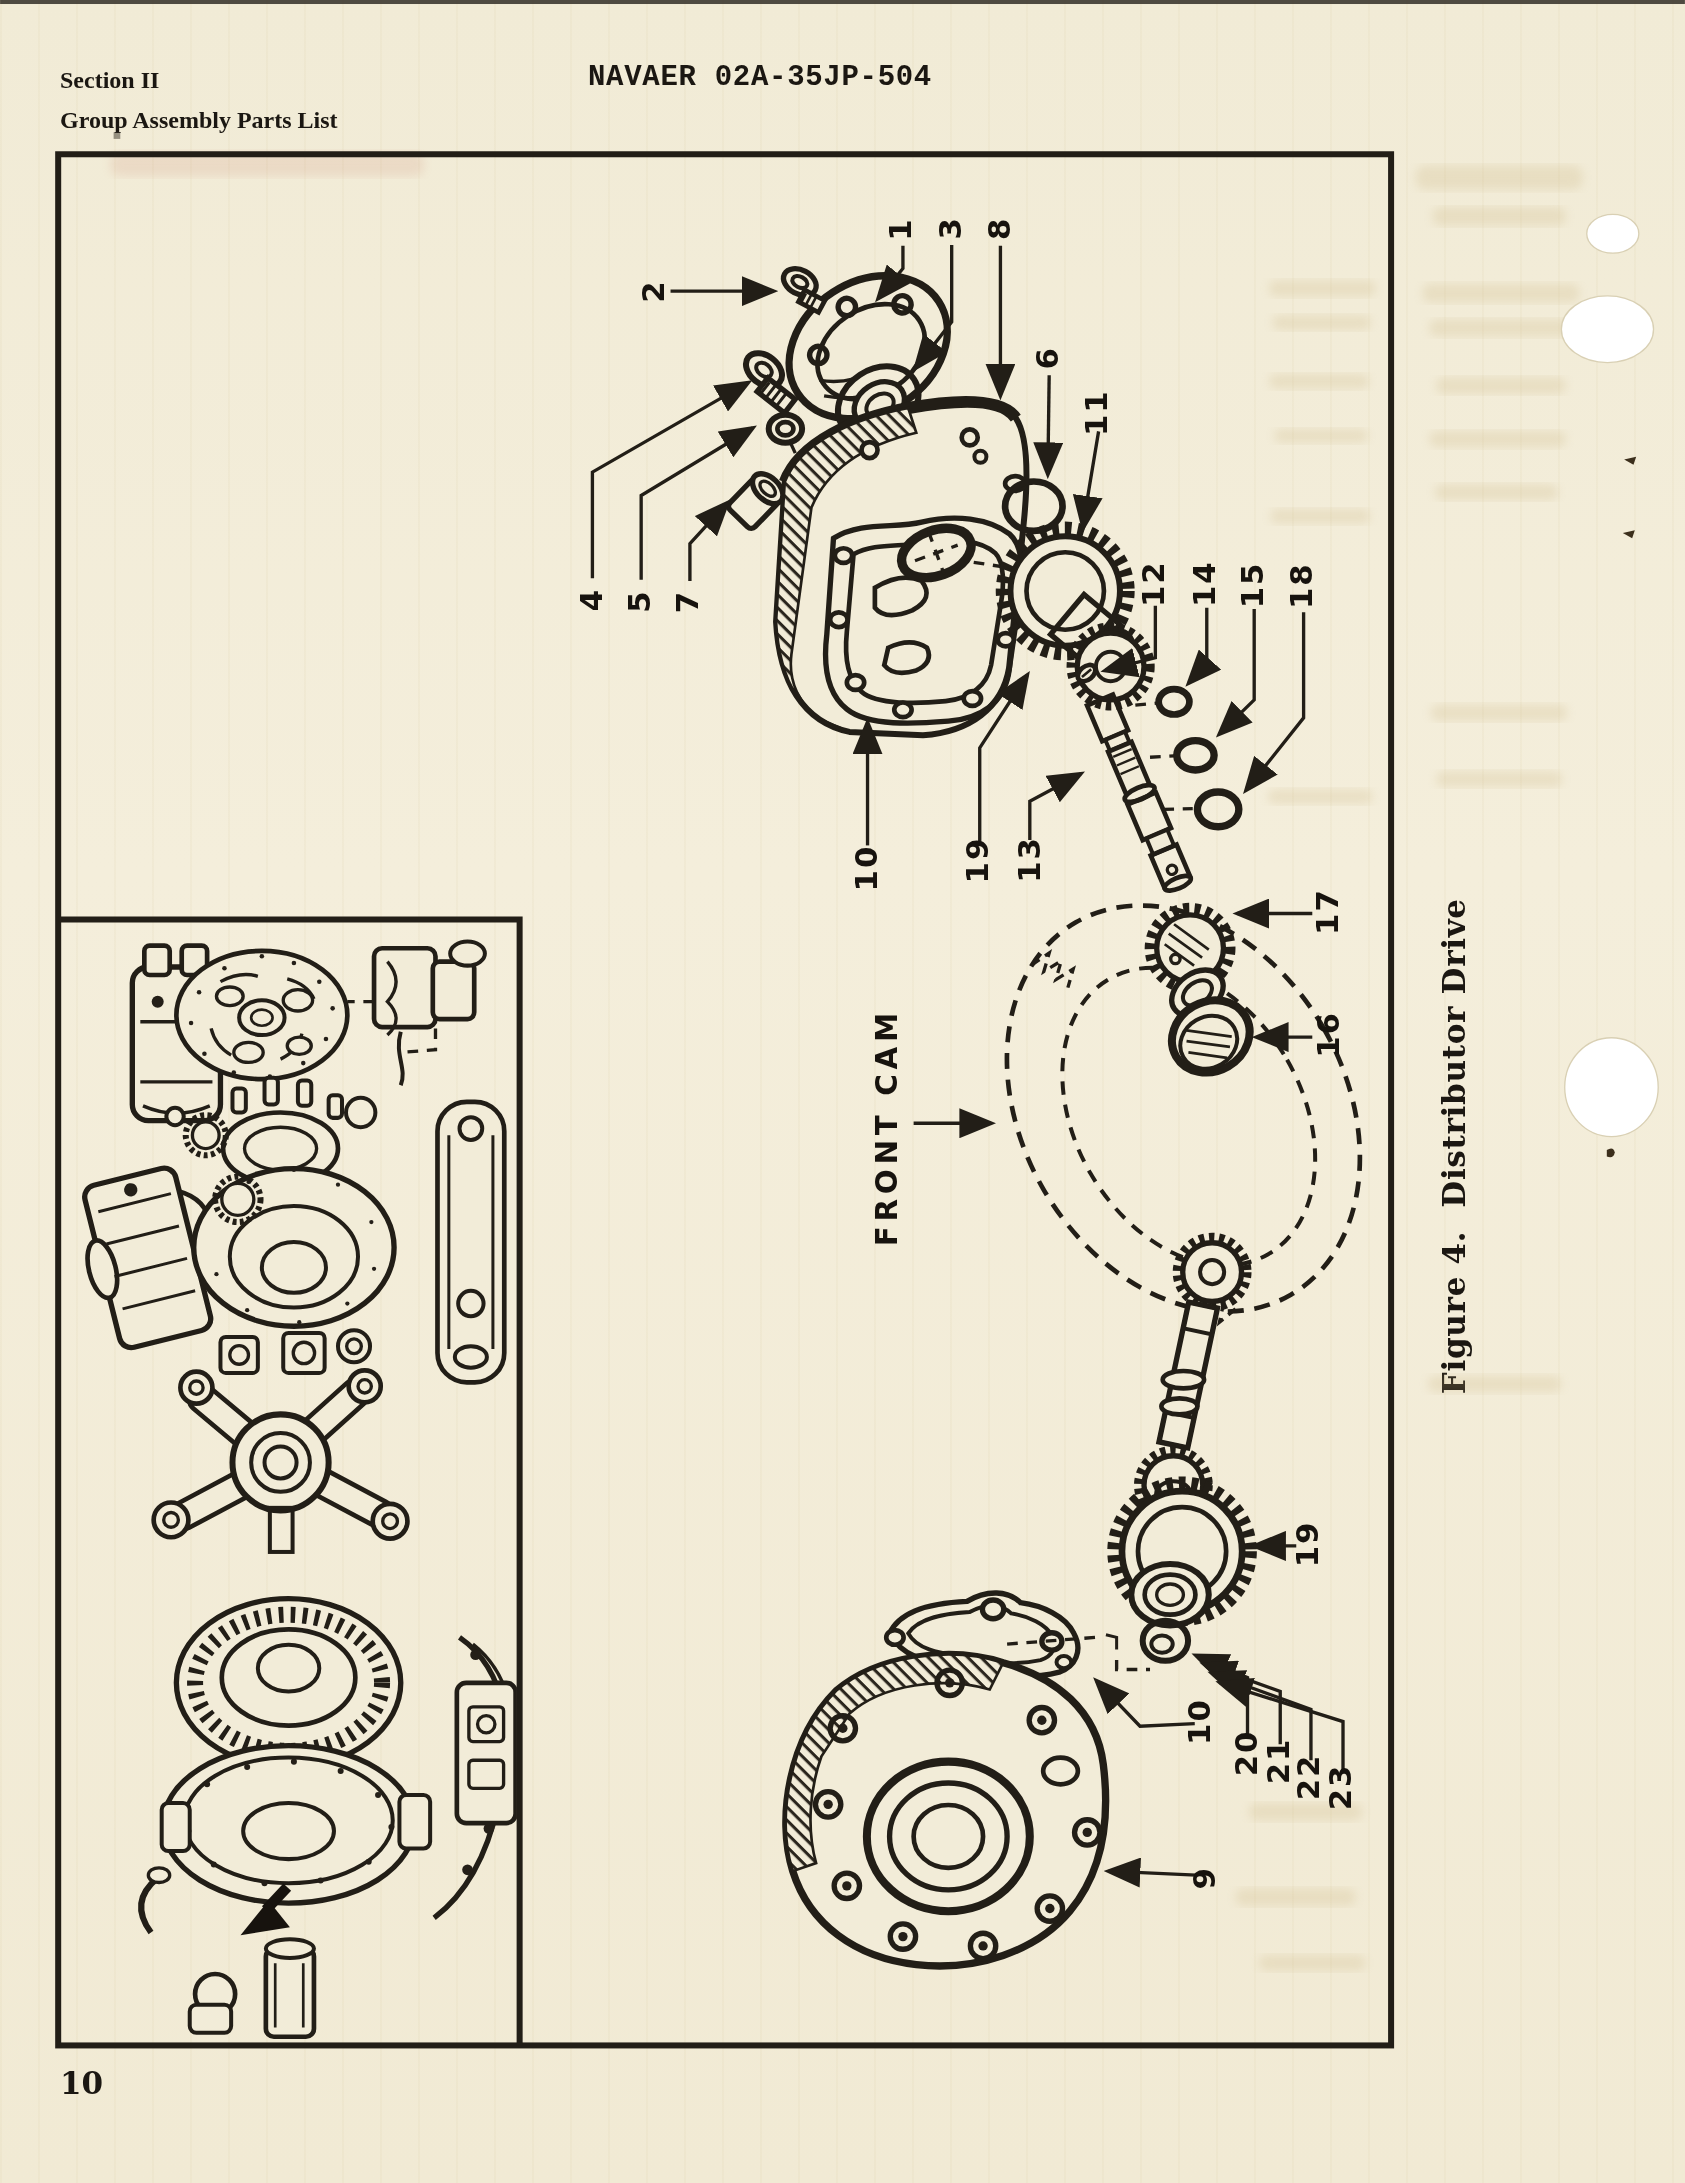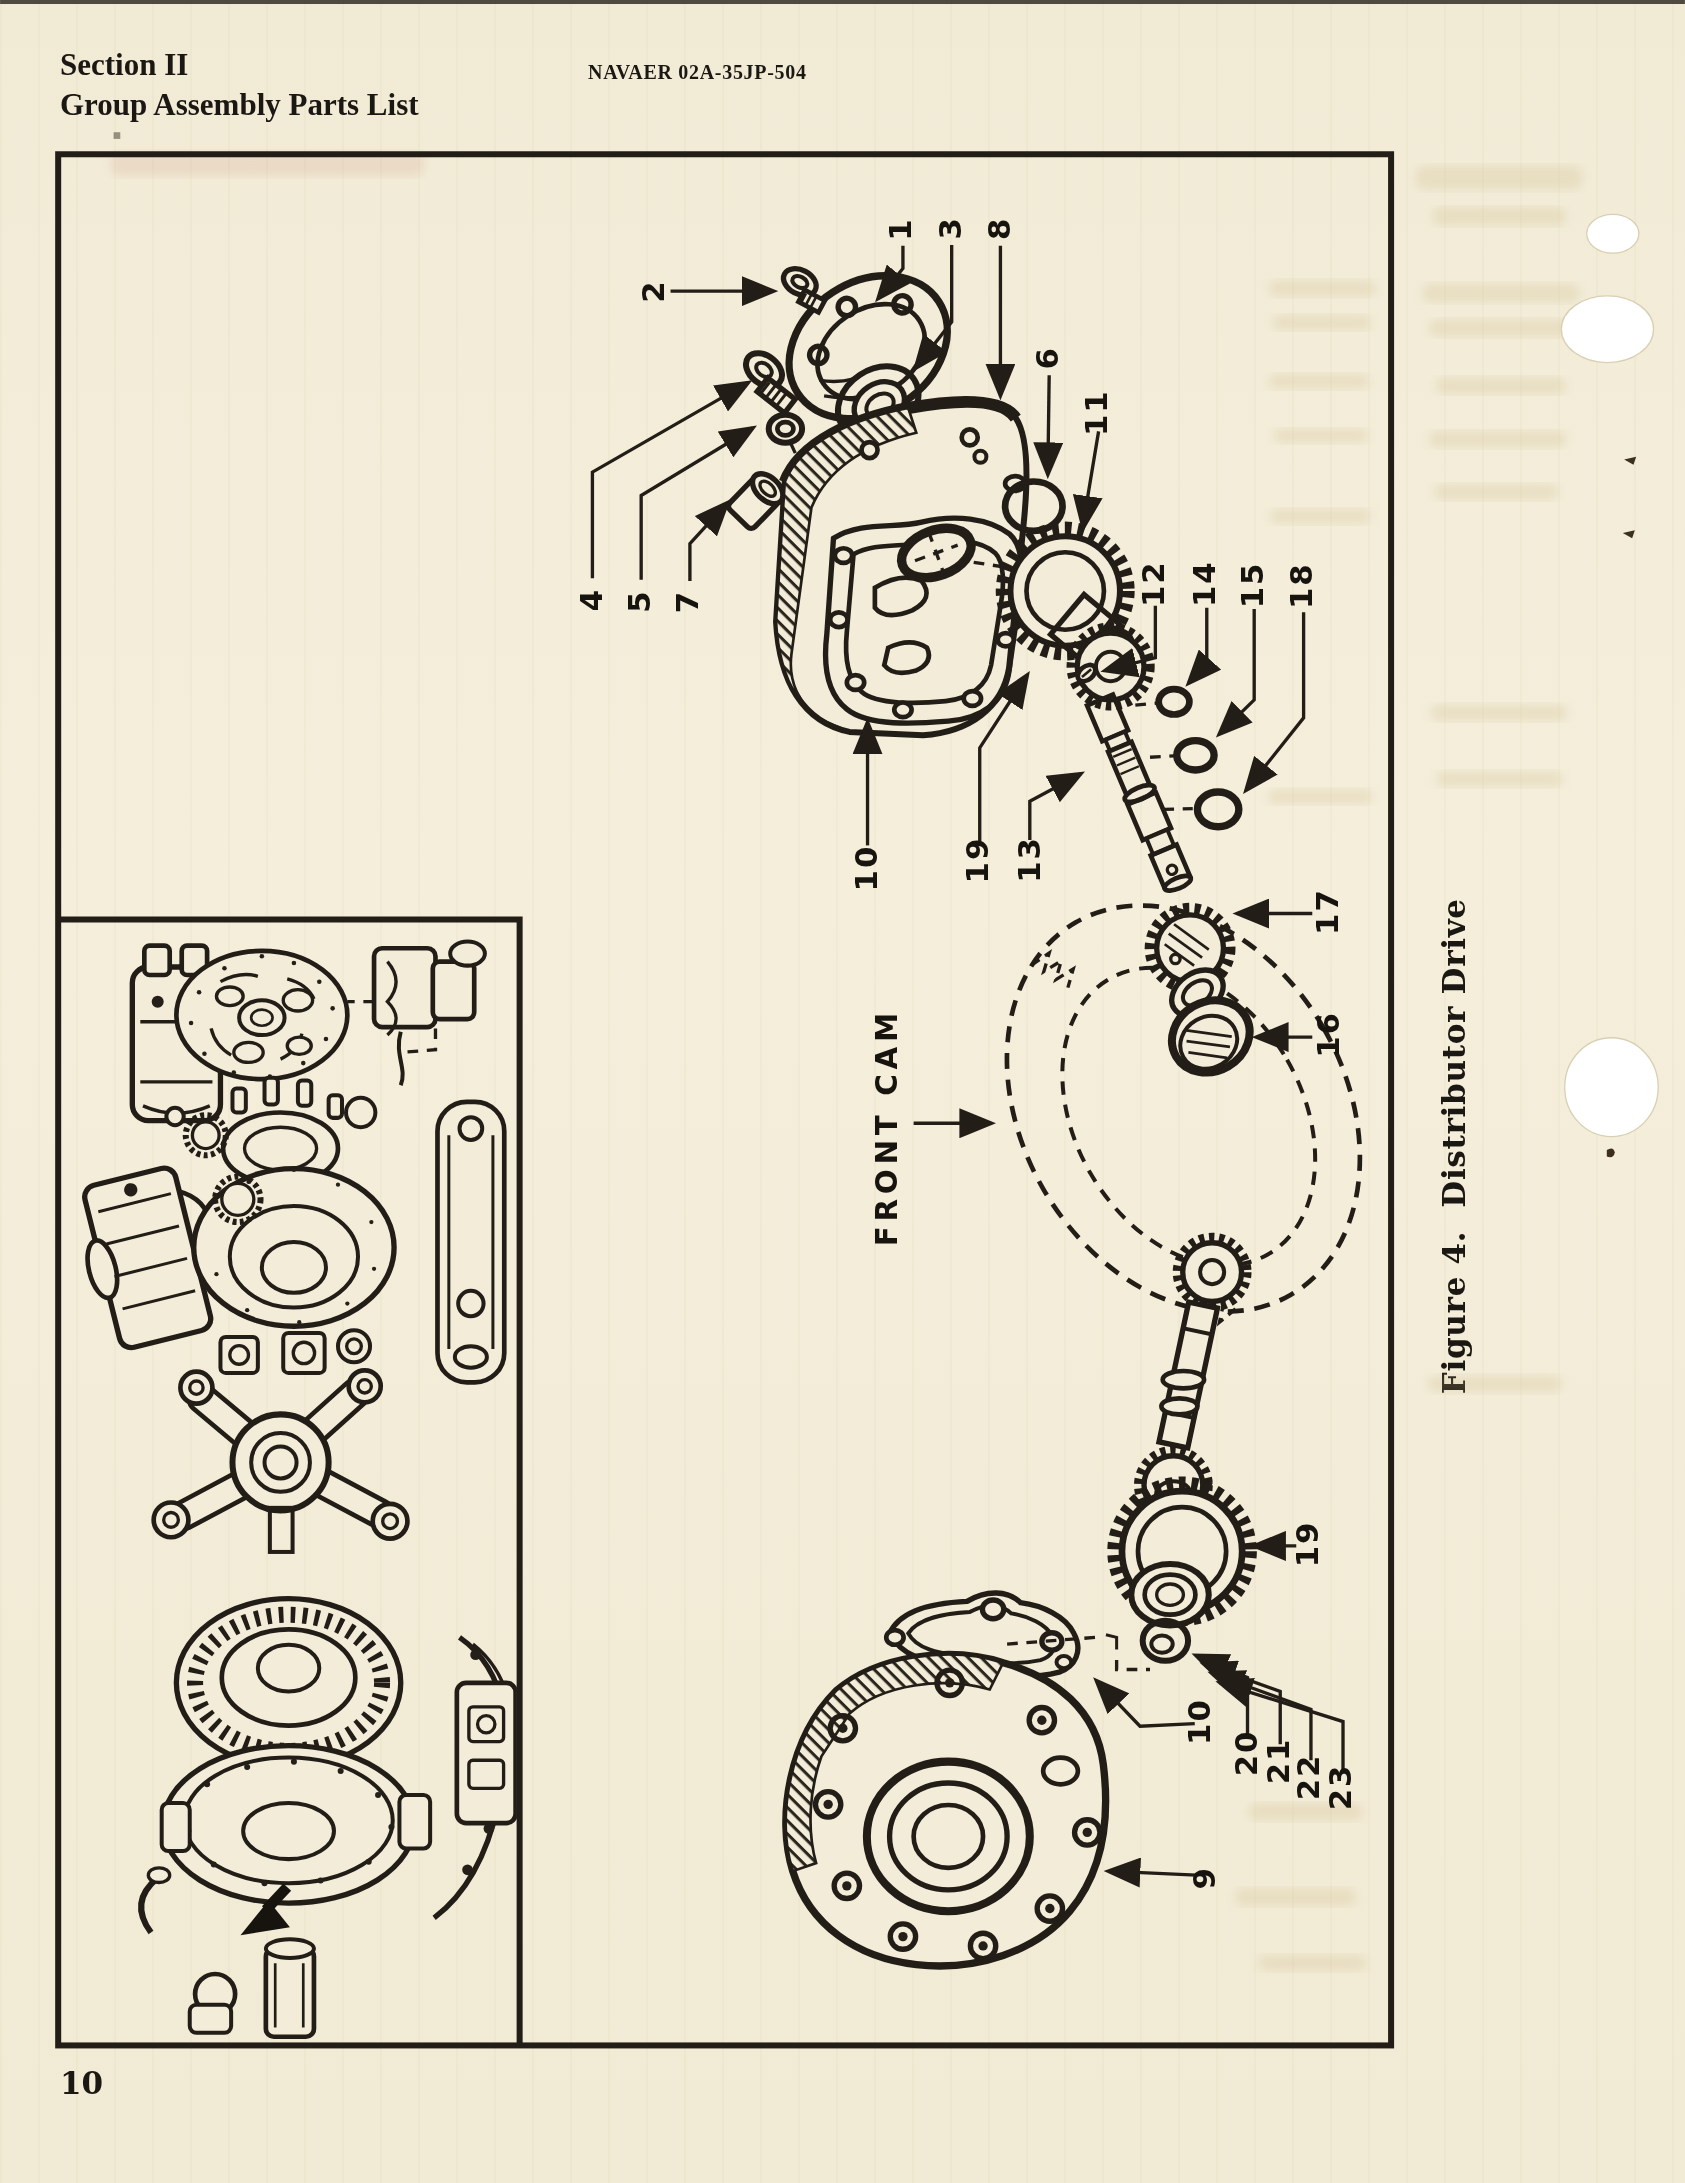--- a/index.html
+++ b/index.html
@@ -7,22 +7,22 @@
     position:relative;width:1685px;height:2183px;margin:0 auto;
     background:#f2ecd8;
     background-image:
       repeating-linear-gradient(90deg, rgba(210,195,150,.10) 0 2px, rgba(0,0,0,0) 2px 38px),
       linear-gradient(180deg,#f1ebd6 0%,#f4eedb 40%,#f1ead4 100%);
     overflow:hidden;
     font-family:"Liberation Serif", serif;
     color:#1b1712;
   }
   .txt{position:absolute;white-space:pre;}
-  #hdr-left{left:60px;top:45px;font-size:31px;font-weight:600;line-height:40px;}
-  #hdr-center{left:588px;top:61px;font-size:20px;font-weight:700;font-family:Liberation Serif, serif;letter-spacing:0.7px;}
+  #hdr-left{left:60px;top:60px;font-size:24px;font-weight:600;line-height:40px;}
+  #hdr-center{left:588px;top:61px;font-size:29px;font-weight:700;font-family:Liberation Mono, monospace;letter-spacing:0.7px;}
   #page-num{left:60px;top:2065px;font-size:31px;font-weight:700;font-family:"DejaVu Serif",serif;}
   #fig-caption{
     left:1183px;top:1130px;width:545px;height:33px;line-height:33px;text-align:center;
     font-size:31px;font-weight:700;font-family:"DejaVu Serif",serif;
     transform:rotate(-90deg);transform-origin:272px 16.7px;letter-spacing:0.7px;
   }
   svg{position:absolute;left:0;top:0;}
   .ln{stroke:#221e17;fill:none;}
   .fillp{fill:#f2ecd8;}
   .ld{stroke:#221e17;stroke-width:5;fill:none;marker-end:url(#ah);}

